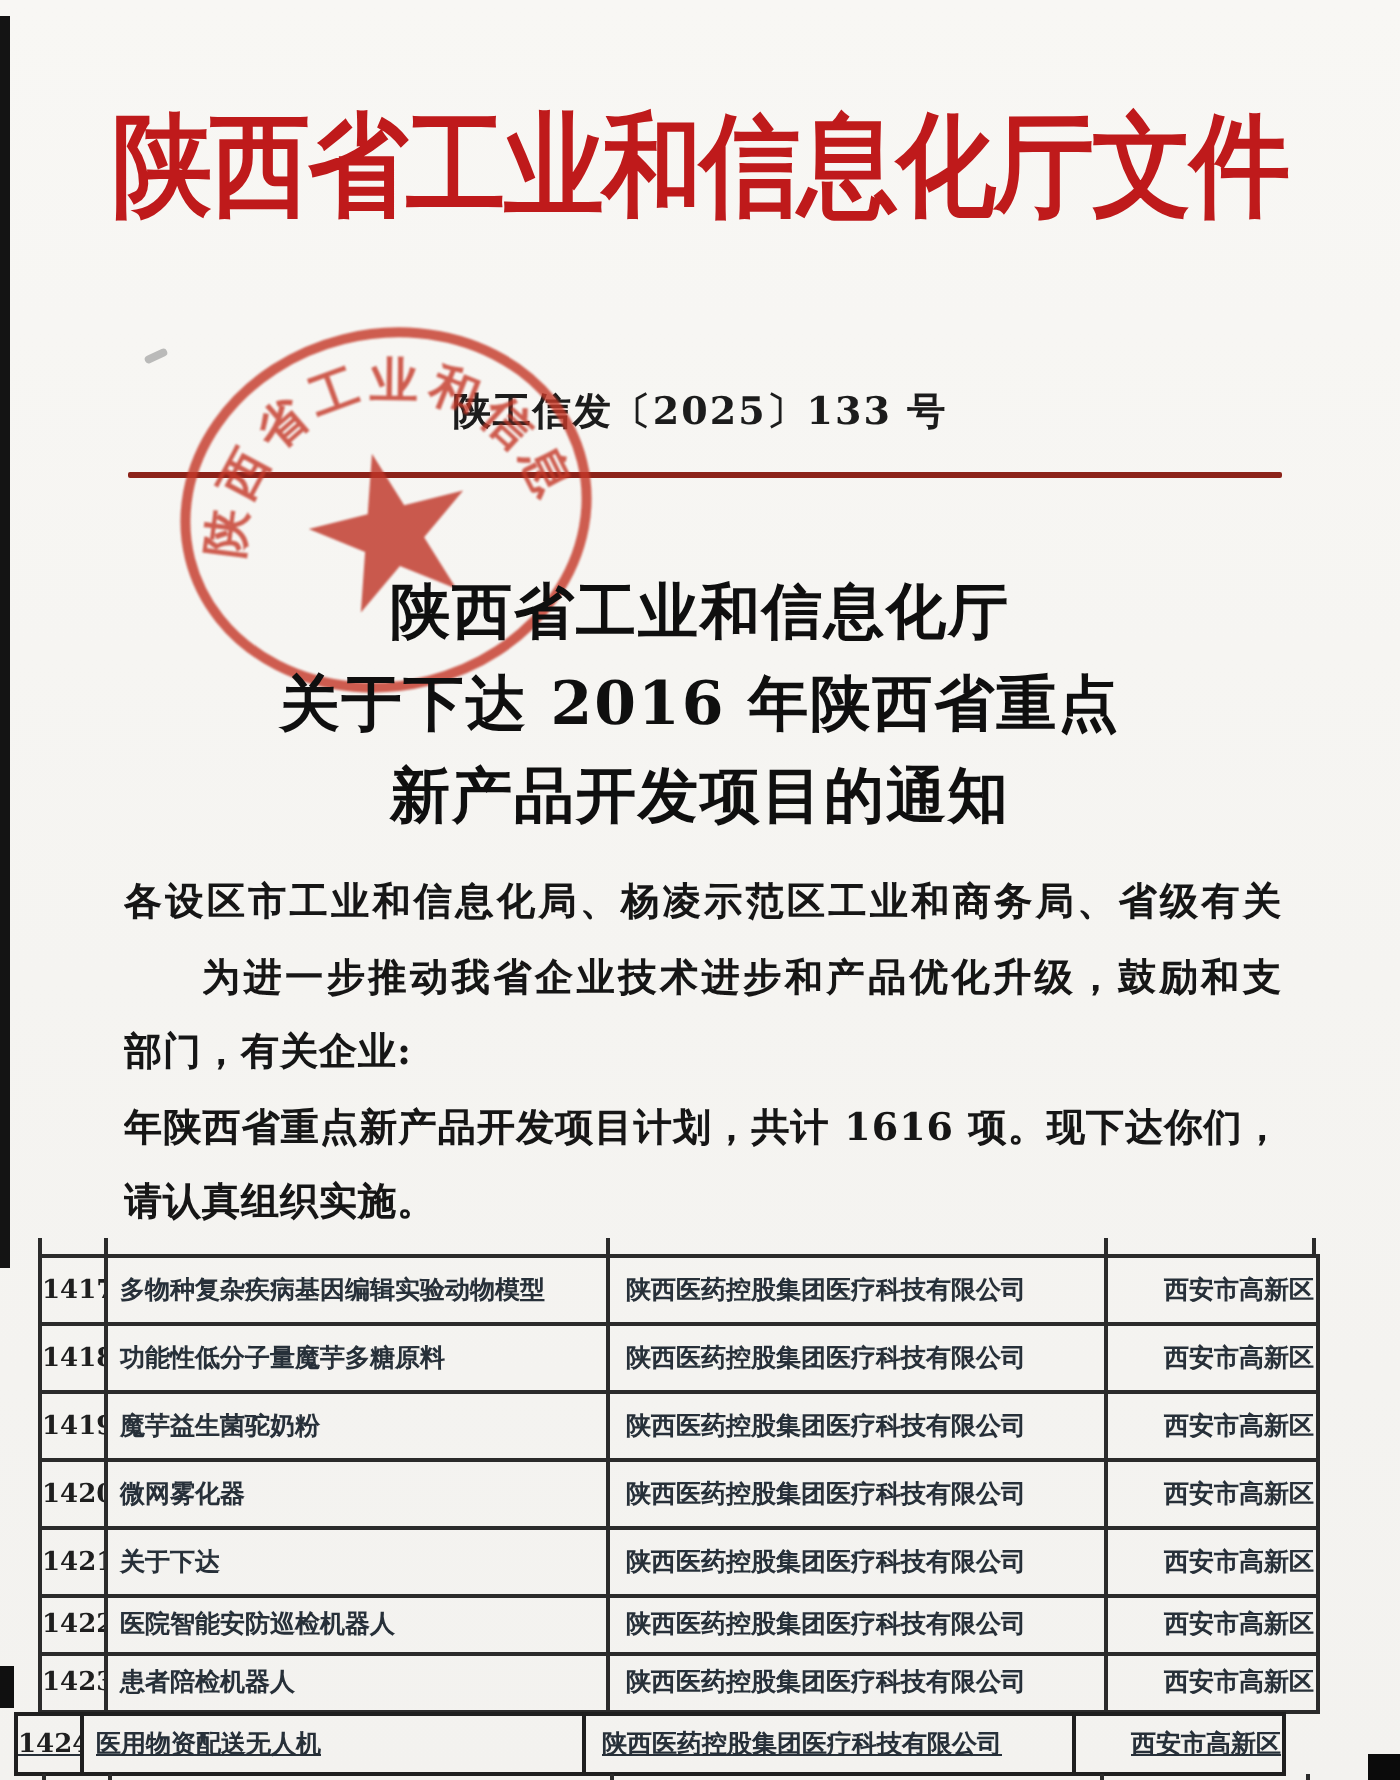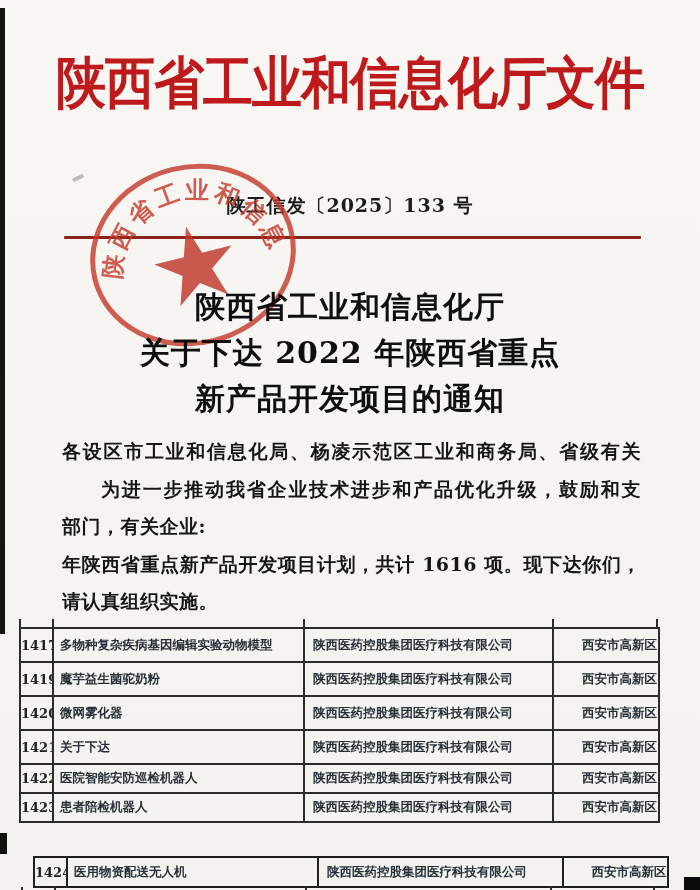--- a/index.html
+++ b/index.html
@@ -43,21 +43,21 @@
   
   .tbl{position:absolute;border-collapse:collapse;table-layout:fixed;
     font-family:"DejaVu Sans","Liberation Sans",sans-serif;
     font-size:12.5px;font-weight:600;color:#273039;}
   .tbl td{border:2px solid #2b2b2b;padding:0;vertical-align:middle;overflow:hidden;white-space:nowrap;}
   .tbl .c-id{text-align:center;font-family:"DejaVu Serif",serif;font-size:13px;color:#1f1f1f;margin-top:44px;}
   .tbl .c-prod{padding-left:6px;text-align:left;}
   .tbl .c-comp{padding-left:8px;text-align:left;margin-left:24px;}
   .tbl .c-dist{text-align:center;padding-left:27px;}
   .tbl-main{left:19px;top:627px;width:639px;}
-  .tbl-last{left:33px;top:856px;width:634px;}
+  .tbl-last{left:7px;top:856px;width:634px;text-decoration:underline;}
   .tbl-last td{border-width:2.5px;border-color:#1f1f1f;}
   .stub{position:absolute;width:2px;background:#2b2b2b;}
 </style>
 </head>
 <body>
 
 <div id="page">
 
   <div class="strip-left"></div>
   <div class="mark-left"></div>
@@ -78,21 +78,21 @@
       <ellipse cx="109" cy="97" rx="101" ry="88" fill="none" stroke="#c5392a" stroke-width="5"></ellipse>
       <path d="M 109 68 L 118.4 96.9 L 148.8 96.9 L 124.2 114.8 L 133.6 143.7 L 109 125.8 L 84.4 143.7 L 93.8 114.8 L 69.2 96.9 L 99.6 96.9 Z" fill="#c03527"></path>
       <text font-size="24" fill="#c5392a" font-weight="700" letter-spacing="4" font-family="DejaVu Serif, serif">
         <textPath href="#sealArc" startOffset="6%">陕西省工业和信息化厅</textPath>
       </text>
     </g>
   </svg>
 
   <div class="notice-title">
     <div>陕西省工业和信息化厅</div>
-    <div>关于下达 2022 年陕西省重点</div>
+    <div>关于下达 2016 年陕西省重点</div>
     <div>新产品开发项目的通知</div>
   </div>
 
   <div class="body-block">
     <div class="body-line fill">各设区市工业和信息化局、杨凌示范区工业和商务局、省级有关</div>
     <div class="body-line fill indent">为进一步推动我省企业技术进步和产品优化升级，鼓励和支</div>
     <div class="body-line">部门，有关企业:</div>
     <div class="body-line fill">年陕西省重点新产品开发项目计划，共计 1616 项。现下达你们，</div>
     <div class="body-line">请认真组织实施。</div>
   </div>
@@ -107,20 +107,26 @@
     <colgroup>
         <col style="width:33px">
         <col style="width:251px">
         <col style="width:249px">
         <col style="width:106px">
       </colgroup>
     <tbody>
       <tr style="height:34px;">
         <td class="c-id">1417</td>
         <td class="c-prod">多物种复杂疾病基因编辑实验动物模型</td>
+        <td class="c-comp">陕西医药控股集团医疗科技有限公司</td>
+        <td class="c-dist">西安市高新区</td>
+      </tr>
+      <tr style="height:34px;">
+        <td class="c-id">1418</td>
+        <td class="c-prod">功能性低分子量魔芋多糖原料</td>
         <td class="c-comp">陕西医药控股集团医疗科技有限公司</td>
         <td class="c-dist">西安市高新区</td>
       </tr>
       <tr style="height:34px;">
         <td class="c-id">1419</td>
         <td class="c-prod">魔芋益生菌驼奶粉</td>
         <td class="c-comp">陕西医药控股集团医疗科技有限公司</td>
         <td class="c-dist">西安市高新区</td>
       </tr>
       <tr style="height:34px;">

